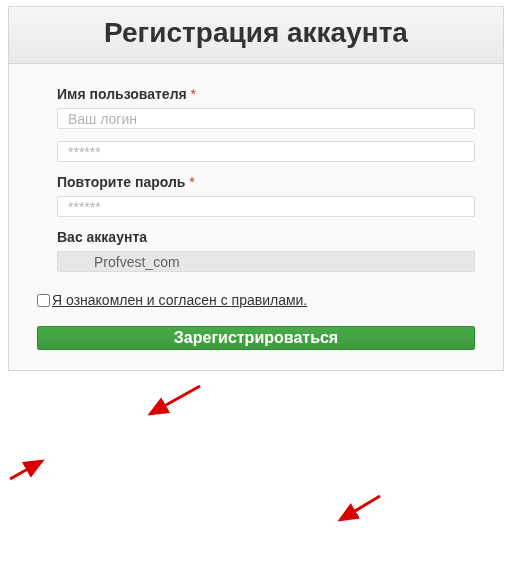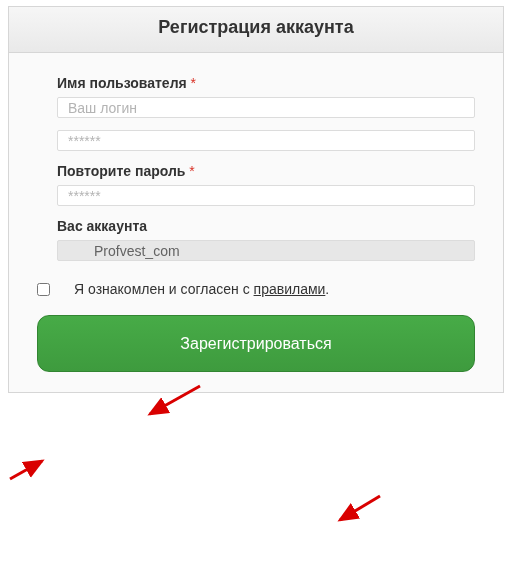--- a/index.html
+++ b/index.html
@@ -16,21 +16,21 @@
       border: 1px solid #d6d6d6;
       background: #fafafa;
     }
     .panel-header {
       background: linear-gradient(#f6f6f6, #e9e9e9);
       border-bottom: 1px solid #d6d6d6;
       padding: 10px 0 14px 0;
       text-align: center;
     }
     .panel-title {
-      font-size: 18px;
+      font-size: 28px;
       font-weight: 700;
       color: #333;
     }
     .panel-body {
       padding: 10px 28px 20px 28px;
     }
     .form-group {
       margin-top: 12px;
       margin-left: 20px;
     }
@@ -57,38 +57,39 @@
       background: #e7e7e7;
       color: #636363;
       padding-left: 36px;
     }
     .check-row {
       margin-top: 20px;
       font-size: 14px;
       color: #333;
       display: flex;
       align-items: center;
-      gap: 24px;
+      gap: 2px;
+      text-decoration: underline;
     }
     .check-row a {
       color: #333;
       text-decoration: underline;
     }
     .btn-primary {
       display: block;
       width: 100%;
       margin-top: 18px;
-      height: 57px;
+      height: 24px;
       background: linear-gradient(#47ab47, #3e9b3e);
       border: 1px solid #328532;
       color: #fff;
       font-size: 16px;
-      font-weight: 400;
+      font-weight: 700;
       cursor: pointer;
-      border-radius: 12px;
+      border-radius: 2px;
     }
     .arrow { position: absolute; pointer-events: none; }
   </style>
 </head>
 <body>
 
 <div class="panel">
   <div class="panel-header">
     <div class="panel-title">Регистрация аккаунта</div>
   </div>

